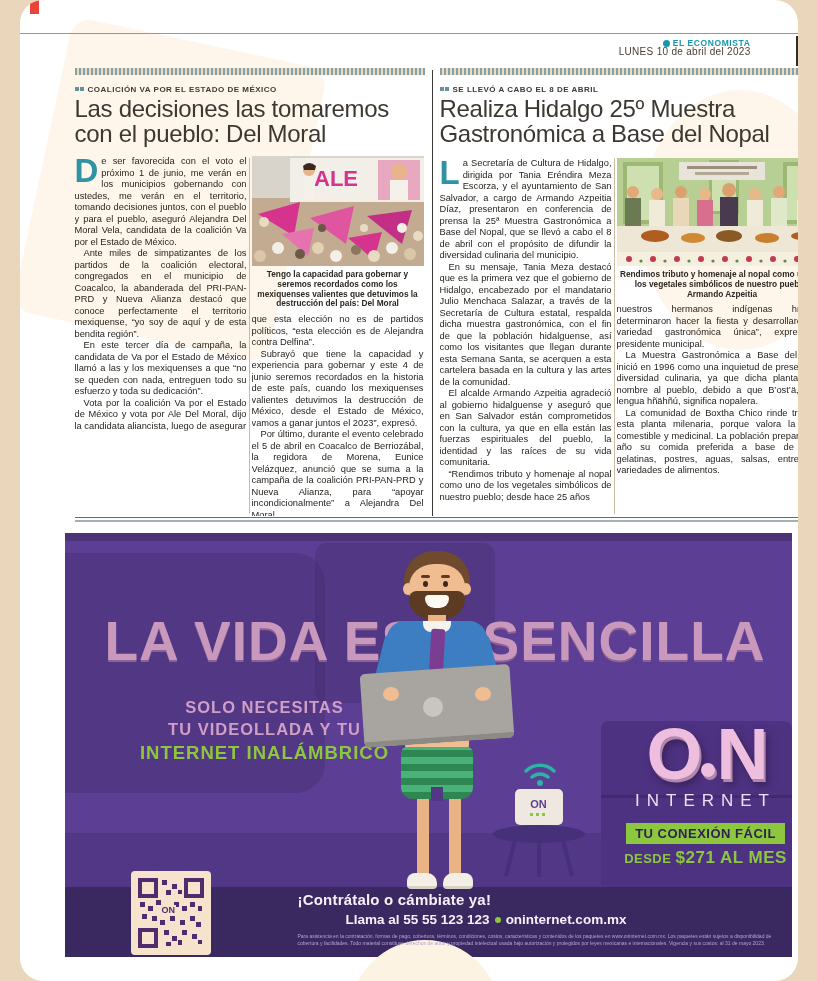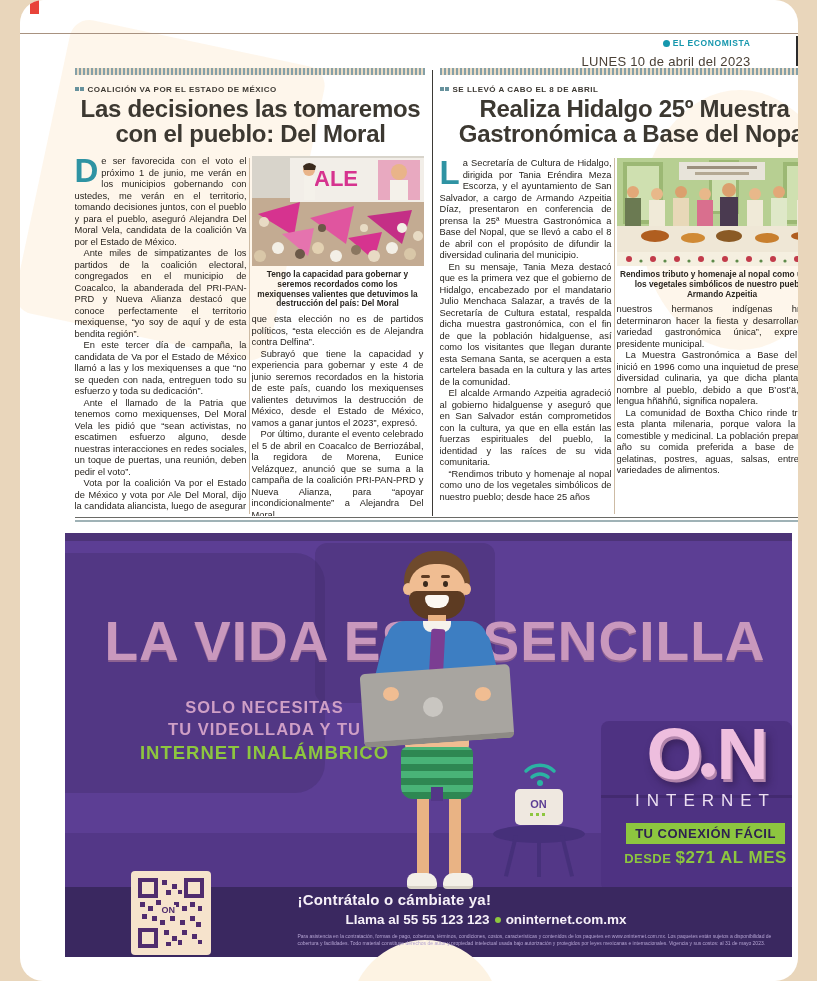--- a/index.html
+++ b/index.html
@@ -12,38 +12,38 @@
   .blob { position:absolute; border-radius:50%; background:#fdeedb; opacity:.55; }
   #blob1 { left:20px; top:40px; width:260px; height:300px; border-radius:20px; transform:rotate(12deg); }
   #blob2 { left:620px; top:90px; width:200px; height:260px; }
   #blob3 { left:330px; top:940px; width:150px; height:150px; background:#fdf3e3; opacity:1; }
 
   
   #corner-mark { position:absolute; left:10px; top:0; width:9px; height:14px; background:#e8443a; }
   #top-rule { position:absolute; left:0; top:33px; width:817px; height:1px; background:#a89280; }
   #masthead { position:absolute; top:38px; right:47px; font-size:8.5px; font-weight:bold; letter-spacing:.6px; color:#1597ad; white-space:nowrap; }
   #masthead .dot { display:inline-block; width:7px; height:7px; border-radius:50%; background:#1597ad; margin-right:3px; vertical-align:-1px; }
-  #dateline { position:absolute; top:54px; right:47px; font-size:13px; color:#4a4036; letter-spacing:.3px; }
+  #dateline { position:absolute; top:46px; right:47px; font-size:10px; color:#4a4036; letter-spacing:.3px; }
   #folio-bar { position:absolute; left:776px; top:36px; width:2px; height:30px; background:#2b2b2b; }
   #folio-circle { position:absolute; left:782px; top:35px; width:30px; height:30px; border:2px solid #49b9cb; border-radius:50%;
     display:flex; align-items:center; justify-content:center; font-size:14px; color:#a0622d; letter-spacing:1px; }
 
   .hatch { position:absolute; top:68px; height:7px;
     background:repeating-linear-gradient(90deg,#84a0a8 0 2px, #ecdcc4 2px 4px); }
   #hatch-left { left:55px; width:350px; }
   #hatch-right { left:420px; width:388px; }
   #article-divider { position:absolute; left:412px; top:70px; width:1px; height:446px; background:#3d3a36; }
   #end-rule { position:absolute; left:55px; top:517px; width:753px; height:5px;
     border-top:1px solid #6a6a66; border-bottom:2px solid #9fb2b6; }
 
   
   .kicker { position:absolute; font-size:8px; font-weight:bold; letter-spacing:.5px; color:#3d3933; white-space:nowrap; }
   .kicker .sq { display:inline-block; width:4px; height:4px; background:#67929d; margin-right:1px; vertical-align:1px; }
   .kicker .sq.last { margin-right:4px; }
-  .headline { position:absolute; font-size:24px; line-height:25px; font-weight:bold; letter-spacing:-.3px; color:#3c3831;text-align:center; }
+  .headline { position:absolute; font-size:24px; line-height:25px; font-weight:normal; letter-spacing:-.3px; color:#3c3831; }
   .col { position:absolute; font-size:9.3px; line-height:11.5px; text-align:justify; color:#28241f; overflow:hidden; }
   .para { text-indent:9px; }
   .para.noindent { text-indent:0; }
   .dropcap { float:left; font-size:33px; line-height:26px; font-weight:bold; color:#2f93a3; padding:2px 3px 0 0; }
   .photo { display:block; width:100%; border:0; }
   .caption { font-size:8.3px; line-height:9.8px; font-weight:bold; text-align:center; color:#2b2722; margin:4px 0 5px 0; }
 
   #la-kicker { left:55px; top:85px; }
   #la-headline { left:55px; top:96px; width:352px; }
   #la-col1 { left:55px; top:156px; width:172px; height:360px; }
@@ -170,21 +170,20 @@
 
   <div class="kicker" id="la-kicker">
     <span class="sq"></span><span class="sq last"></span><span>COALICIÓN VA POR EL ESTADO DE MÉXICO</span>
   </div>
   <h1 class="headline" id="la-headline">Las decisiones las tomaremos con el pueblo: Del Moral</h1>
 
   <div class="col" id="la-col1">
     <p class="para noindent"><span class="dropcap">D</span><span>e ser favorecida con el voto el próximo 1 de junio, me verán en los municipios gobernando con ustedes, me verán en el territorio, tomando decisiones juntos, con el pueblo y para el pueblo, aseguró Alejandra Del Moral Vela, candidata de la coalición Va por el Estado de México.</span></p>
     <p class="para">Ante miles de simpatizantes de los partidos de la coalición electoral, congregados en el municipio de Coacalco, la abanderada del PRI-PAN-PRD y Nueva Alianza destacó que conoce perfectamente el territorio mexiquense, “yo soy de aquí y de esta bendita región”.</p>
     <p class="para">En este tercer día de campaña, la candidata de Va por el Estado de México llamó a las y los mexiquenses a que “no se queden con nada, entreguen todo su esfuerzo y toda su dedicación”.</p>
-    <p class="para">Ante el llamado de la Patria que tenemos como mexiquenses, Del Moral Vela les pidió que “sean activistas, no escatimen esfuerzo alguno, desde nuestras interacciones en redes sociales, un toque de puertas, una reunión, deben pedir el voto”.</p>
     <p class="para">Vota por la coalición Va por el Estado de México y vota por Ale Del Moral, dijo la candidata aliancista, luego de asegurar</p>
   </div>
 
   <div class="col" id="la-col2">
     <svg class="photo" width="172" height="110" viewBox="0 0 172 110">
       <rect width="172" height="110" fill="#c3ab92"></rect>
       <rect width="172" height="42" fill="#d8d4cb"></rect>
       <rect x="38" y="2" width="134" height="44" fill="#f2eee8"></rect>
       <text x="62" y="30" font-family="Liberation Sans, sans-serif" font-size="22" font-weight="bold" fill="#d6338f">ALE</text>
       <rect x="126" y="4" width="42" height="40" fill="#e8a9c0"></rect>

